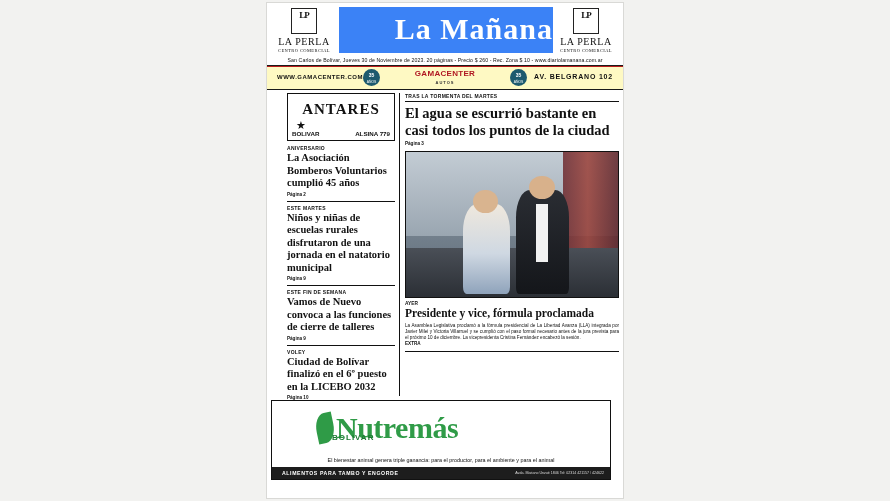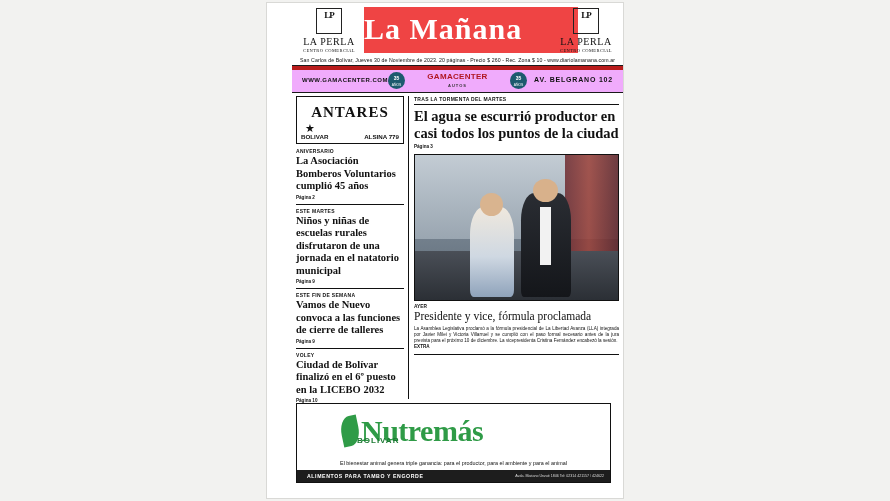--- a/index.html
+++ b/index.html
@@ -22,21 +22,20 @@
   .paper {
     position: absolute;
     left: 266px;
     top: 2px;
     width: 358px;
     height: 497px;
     background: #ffffff;
     border: 1px solid #d9d9d6;
     box-sizing: border-box;
     overflow: hidden;
-    padding-left: 25px;
   }
 
   
   .masthead {
     position: relative;
     height: 62px;
     border-bottom: 1px solid #1a1a1a;
   }
   .laperla {
     position: absolute;
@@ -69,23 +68,23 @@
     font-size: 4.5px;
     letter-spacing: 0.4px;
     margin-top: 1px;
   }
   .title-block {
     position: absolute;
     left: 72px;
     top: 4px;
     width: 214px;
     height: 46px;
-    background: #ef4444;
+    background: #3b82f6;
     color: #ffffff;
-    text-align: left;
+    text-align: right;
     box-sizing: border-box;
   }
   .title-block .title {
     font-family: "Liberation Serif", serif;
     font-size: 30px;
     font-weight: bold;
     letter-spacing: 1px;
     line-height: 44px;
     white-space: nowrap;
   }
@@ -98,23 +97,23 @@
     font-family: "Liberation Sans", sans-serif;
     font-size: 5.2px;
     color: #111;
     letter-spacing: 0.1px;
   }
 
   
   .topad {
     position: relative;
     height: 22px;
-    background: #f0abfc;
+    background: #fef9c3;
     border-bottom: 1px solid #1a1a1a;
-    border-top: 4px solid #b91c1c;
+    border-top: 1px solid #b91c1c;
   }
   .topad .web {
     position: absolute;
     left: 10px;
     top: 7px;
     font-family: "Liberation Sans", sans-serif;
     font-size: 6px;
     font-weight: bold;
     letter-spacing: 0.5px;
     color: #111;
@@ -170,20 +169,21 @@
   .seal.s1 { left: 96px; }
   .seal.s2 { right: 96px; }
 
   
   .content {
     position: relative;
     display: flex;
     height: 306px;
     padding: 3px 4px 0 4px;
     box-sizing: border-box;
+    margin-left: 16px;
   }
   .col-left {
     width: 113px;
     box-sizing: border-box;
     padding-right: 4px;
     border-right: 1px solid #111;
   }
   .col-right {
     flex: 1;
     padding-left: 5px;
@@ -330,21 +330,21 @@
   .sub-kicker {
     font-family: "Liberation Sans", sans-serif;
     font-size: 4.8px;
     font-weight: bold;
     color: #111;
     margin: 3px 0 1px 0;
   }
   .sub-headline {
     font-family: "Liberation Serif", serif;
     font-size: 11.5px;
-    font-weight: normal;
+    font-weight: bold;
     line-height: 13px;
     color: #111;
     margin: 0 0 3px 0;
   }
   .body-text {
     font-family: "Liberation Sans", sans-serif;
     font-size: 4.6px;
     line-height: 6px;
     color: #111;
     text-align: justify;
@@ -510,21 +510,21 @@
           <div class="kicker">VOLEY</div>
           <h2 class="headline-s">Ciudad de Bolívar finalizó en el 6º puesto en la LICEBO 2032</h2>
           <div class="pageref">Página 10</div>
         </div>
       </div>
 
       <div class="col-right">
 
         <div>
           <div class="lead-kicker">TRAS LA TORMENTA DEL MARTES</div>
-          <h1 class="lead-headline">El agua se escurrió productor en casi todos los puntos de la ciudad</h1>
+          <h1 class="lead-headline">El agua se escurrió bastante en casi todos los puntos de la ciudad</h1>
           <div class="pageref">Página 3</div>
         </div>
 
         <div class="photo">
           <div class="wall"></div>
           <div class="curtain"></div>
           <div class="bench"></div>
           <div class="p-left">
               <div class="head"></div>
             </div>

